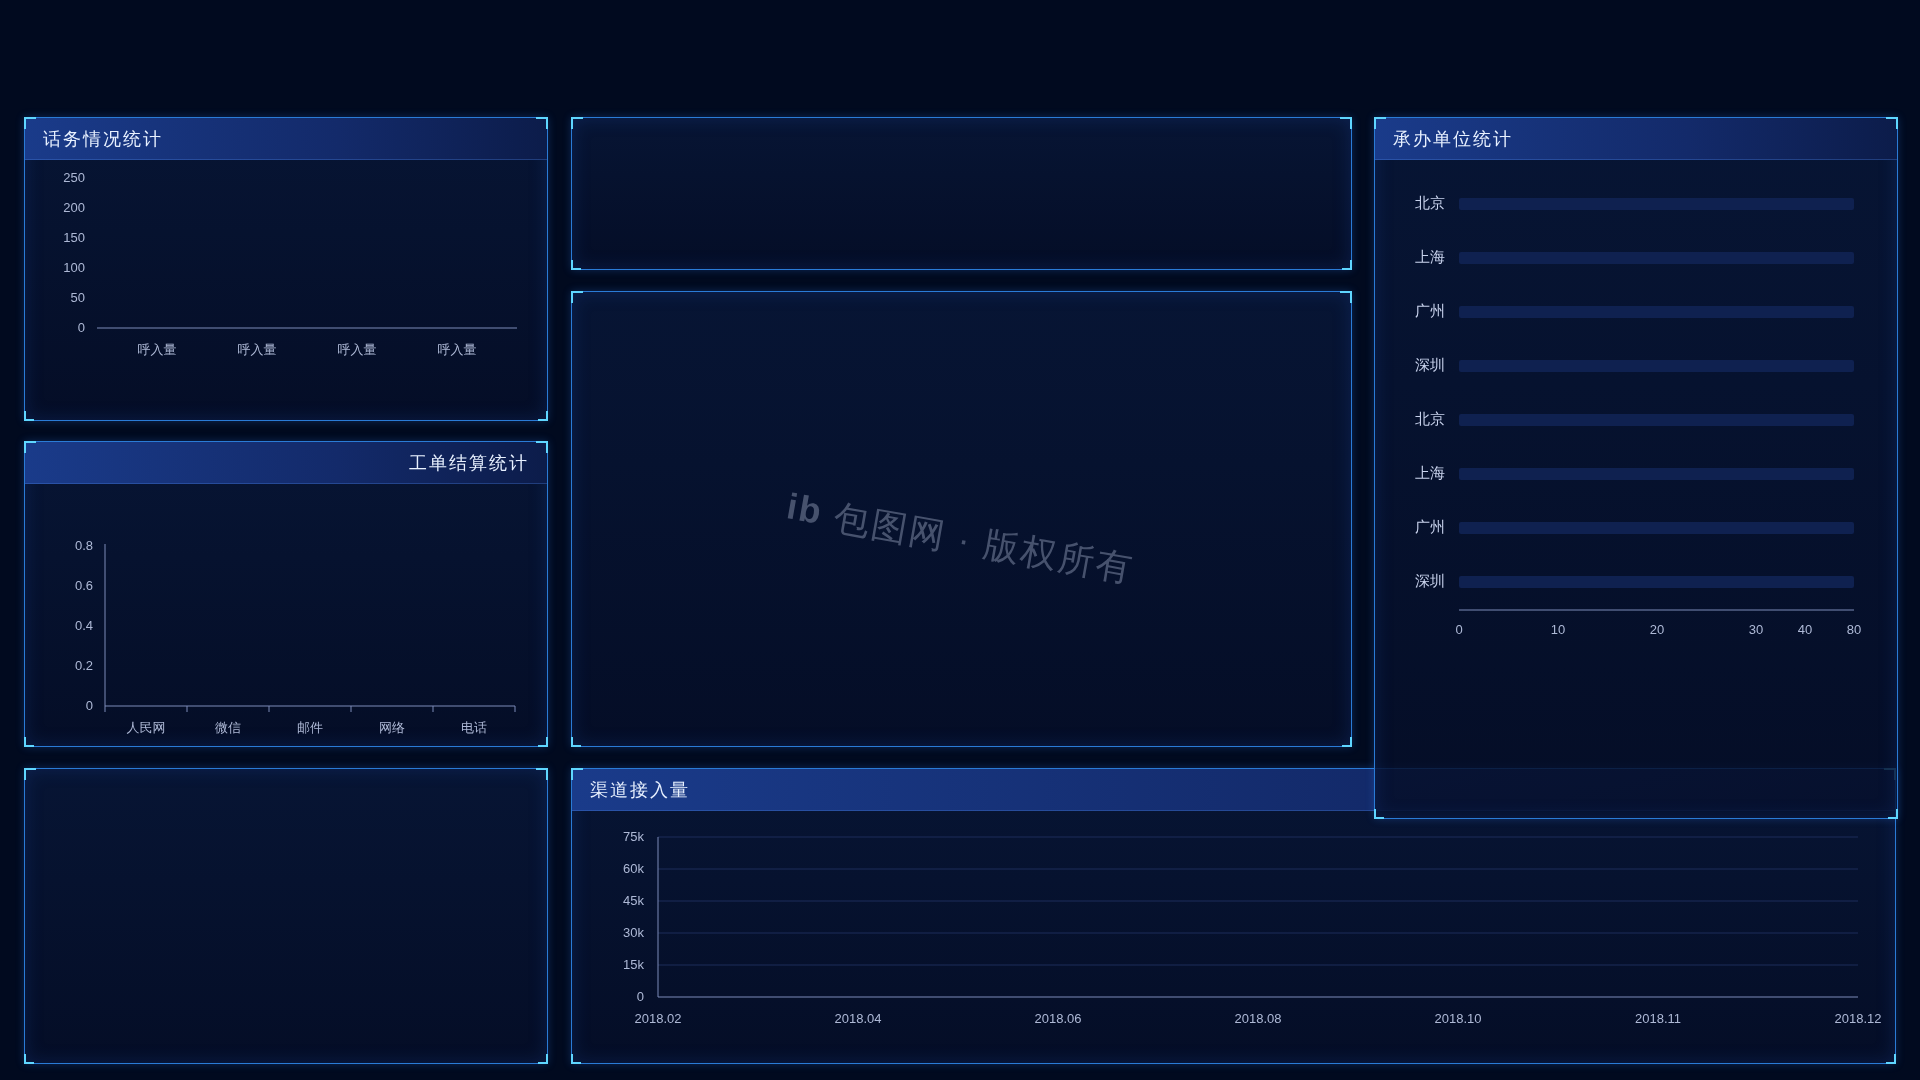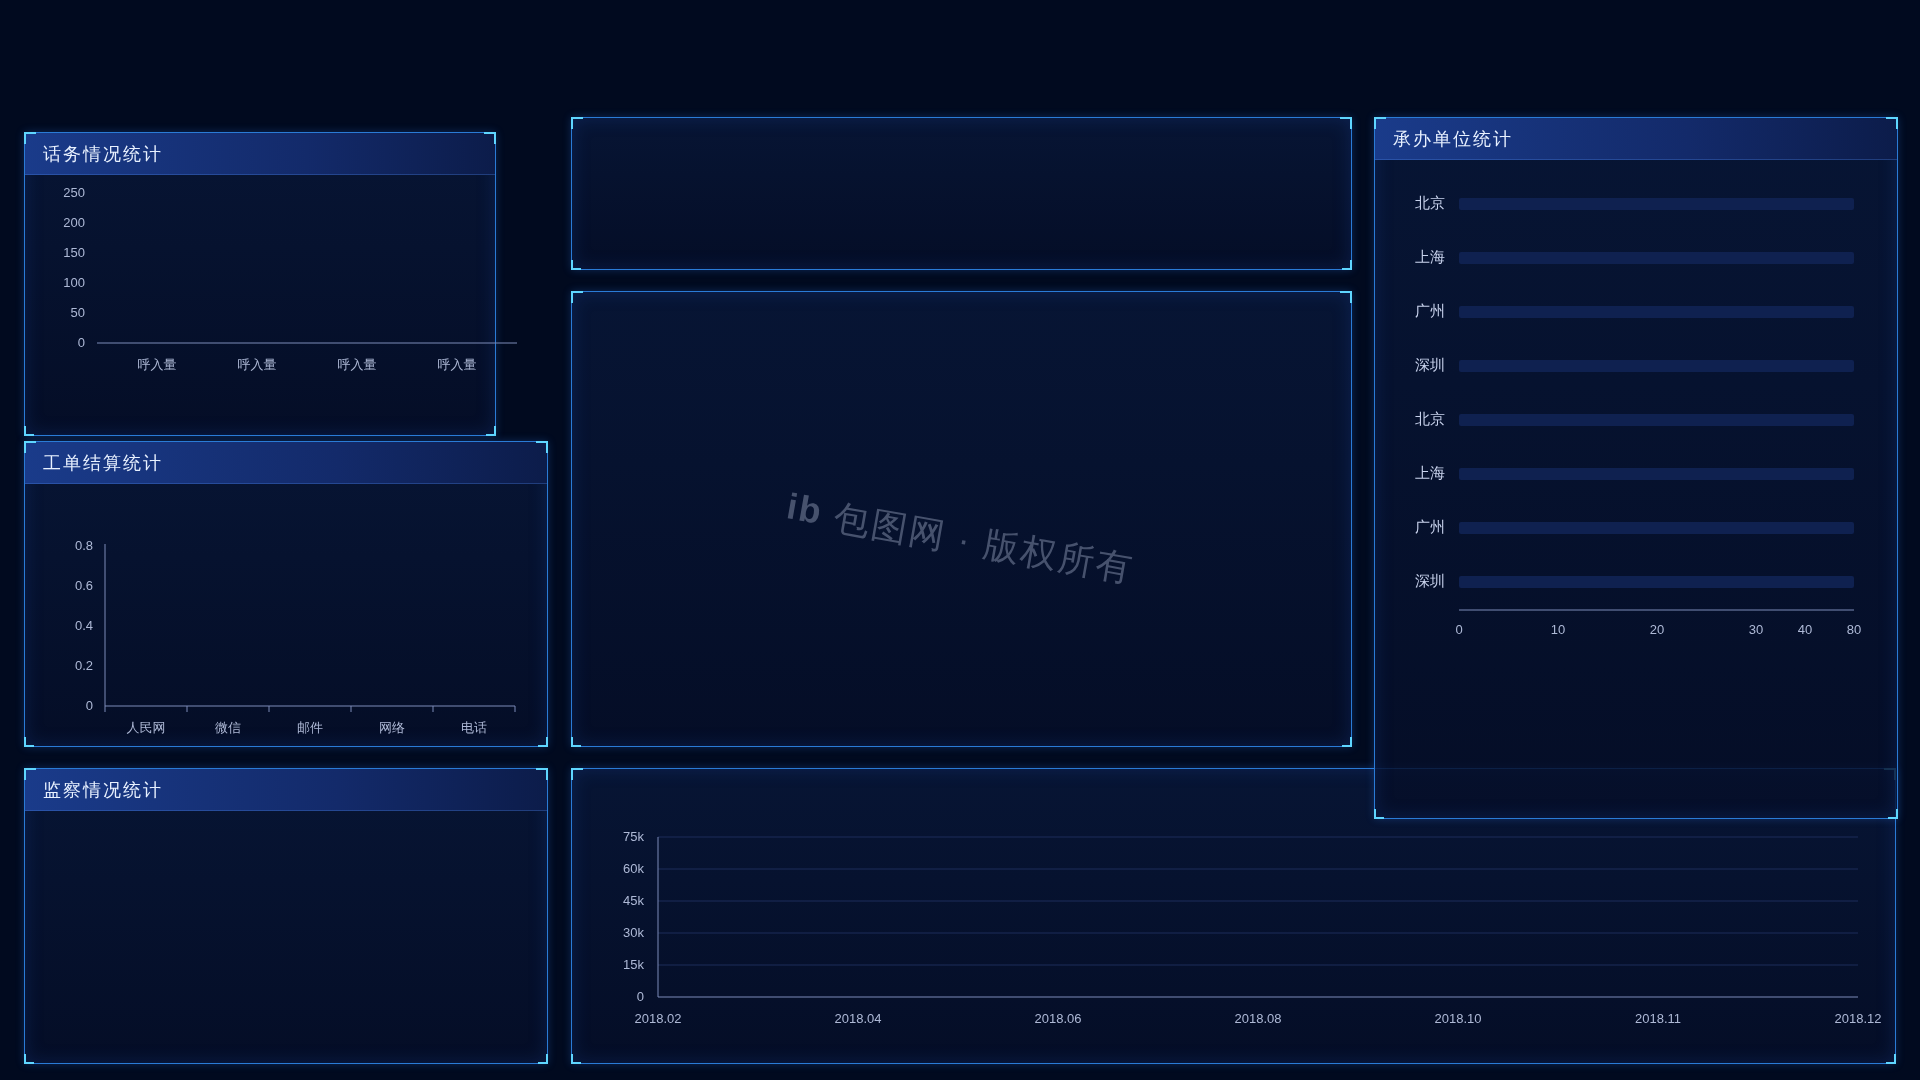--- a/index.html
+++ b/index.html
@@ -46,21 +46,21 @@
     color:#6a7590; font-size:36px; letter-spacing:2px; opacity:0.65; white-space:nowrap;
     pointer-events:none;
   }
   .watermark .wm-icon { font-family: Arial, sans-serif; font-weight:bold; display:inline-block; transform:translateY(-3px); }
 
   svg { display:block; }
 </style>
 </head>
 <body>
 
-<div class="panel" style="left:24px; top:132px; width:472px; height:304px;">
+<div class="panel" style="left:24px; top:117px; width:524px; height:304px;">
   <div class="panel-title">话务情况统计</div>
   <span class="corner-bl"></span>
     <span class="corner-br"></span>
   <div class="panel-body">
     <svg width="524" height="262">
       <g transform="translate(72,16)">
 
         <g>
 
           <text class="yt" x="-12" y="6" text-anchor="end">250</text>
@@ -81,21 +81,21 @@
           <text class="xt" x="60" y="178" text-anchor="middle">呼入量</text>
           <text class="xt" x="160" y="178" text-anchor="middle">呼入量</text>
           <text class="xt" x="260" y="178" text-anchor="middle">呼入量</text>
           <text class="xt" x="360" y="178" text-anchor="middle">呼入量</text>
         </g>
       </g>
     </svg>
   </div>
 </div>
 
-<div class="panel" style="left:24px; top:441px; width:524px; height:306px;">
+<div class="panel" style="left:24px; top:441px; width:524px; height:306px;text-align:right;">
   <div class="panel-title">工单结算统计</div>
   <span class="corner-bl"></span>
     <span class="corner-br"></span>
   <div class="panel-body">
     <svg width="524" height="264">
       <g transform="translate(80,60)">
         <g>
           <text class="yt" x="-12" y="6" text-anchor="end">0.8</text>
           <text class="yt" x="-12" y="46" text-anchor="end">0.6</text>
           <text class="yt" x="-12" y="86" text-anchor="end">0.4</text>
@@ -117,36 +117,36 @@
           <text class="xt" x="205" y="188" text-anchor="middle">邮件</text>
           <text class="xt" x="287" y="188" text-anchor="middle">网络</text>
           <text class="xt" x="369" y="188" text-anchor="middle">电话</text>
         </g>
       </g>
     </svg>
   </div>
 </div>
 
 <div class="panel" style="left:24px; top:768px; width:524px; height:296px;">
-  <div class="panel-title">监察情况统计</div>
   <span class="corner-bl"></span>
     <span class="corner-br"></span>
 </div>
 
 <div class="panel" style="left:571px; top:117px; width:781px; height:153px;">
   <span class="corner-bl"></span>
     <span class="corner-br"></span>
 </div>
 
 <div class="panel" style="left:571px; top:291px; width:781px; height:456px;">
   <span class="corner-bl"></span>
     <span class="corner-br"></span>
 </div>
 
 <div class="panel" style="left:571px; top:768px; width:1325px; height:296px;">
+  <div class="panel-title">渠道接入量</div>
   <span class="corner-bl"></span>
     <span class="corner-br"></span>
   <div class="panel-body">
     <svg width="1325" height="254">
       <g transform="translate(86,24)">
         <g>
           <text class="yt" x="-14" y="6" text-anchor="end">75k</text>
           <text class="yt" x="-14" y="38" text-anchor="end">60k</text>
           <text class="yt" x="-14" y="70" text-anchor="end">45k</text>
           <text class="yt" x="-14" y="102" text-anchor="end">30k</text>

